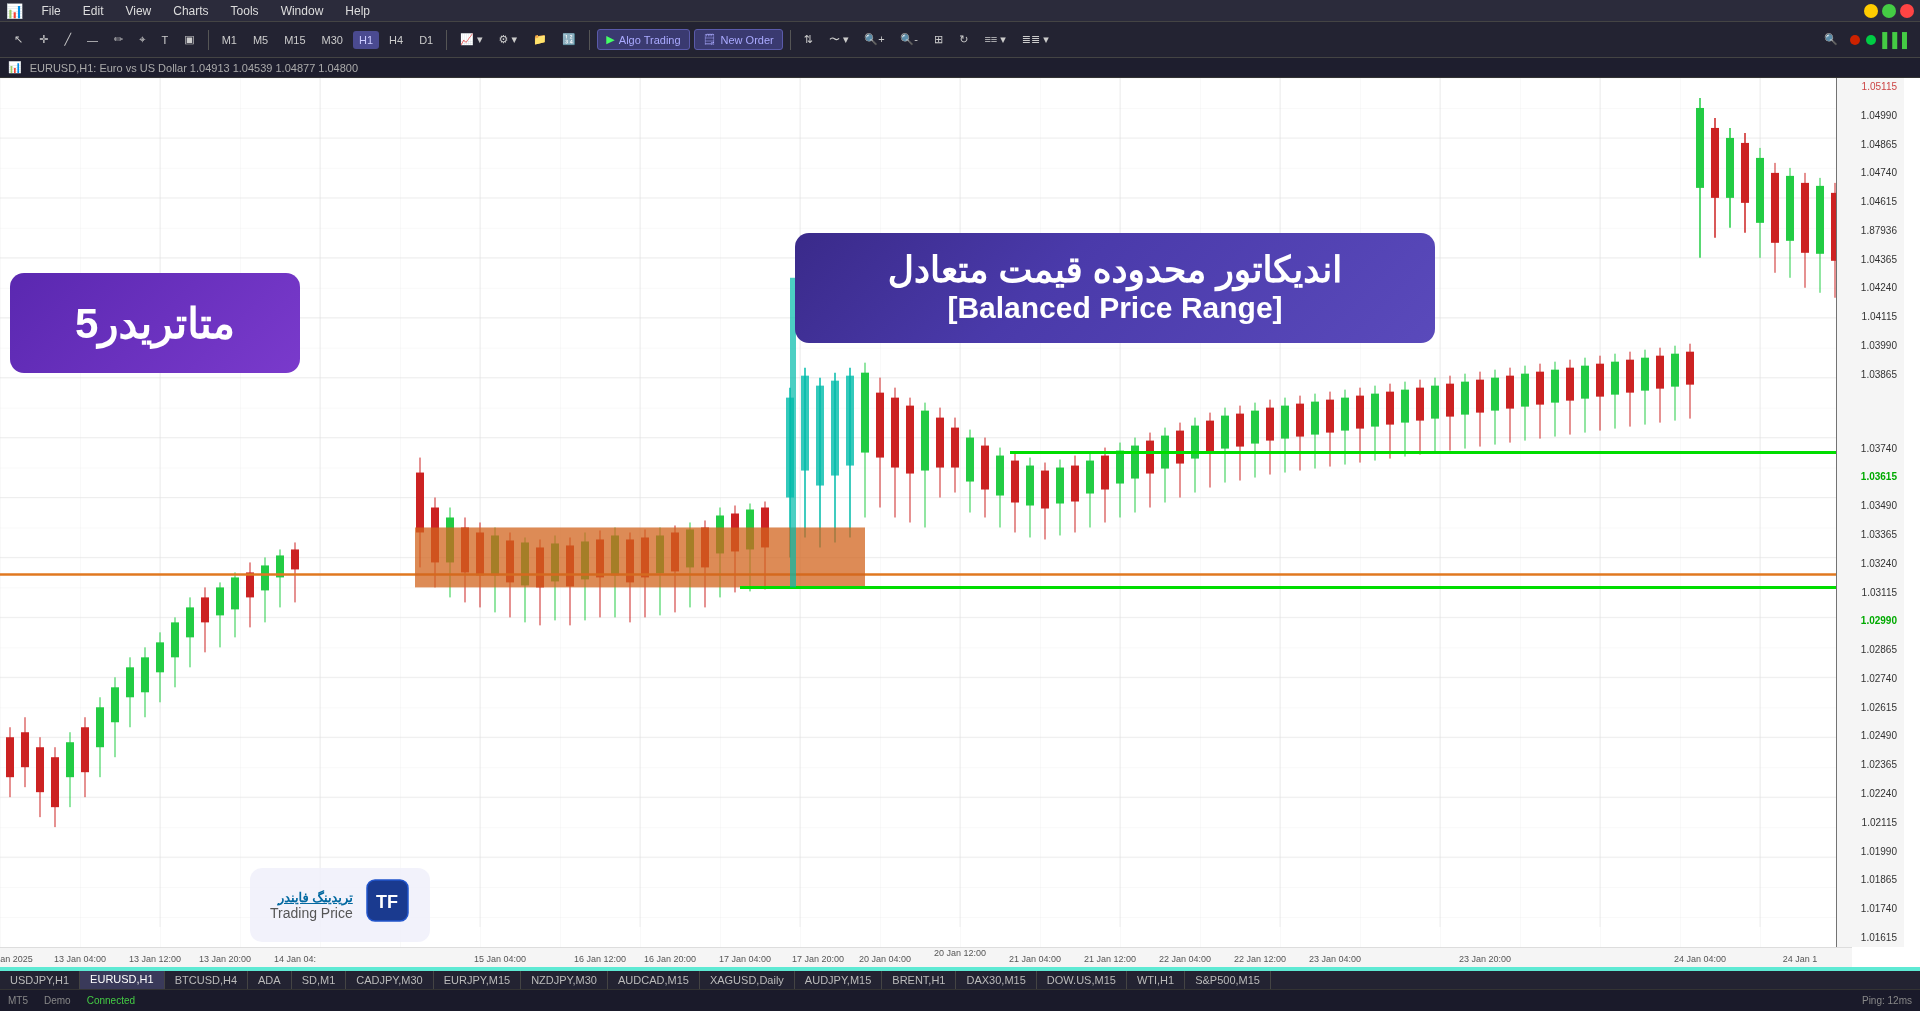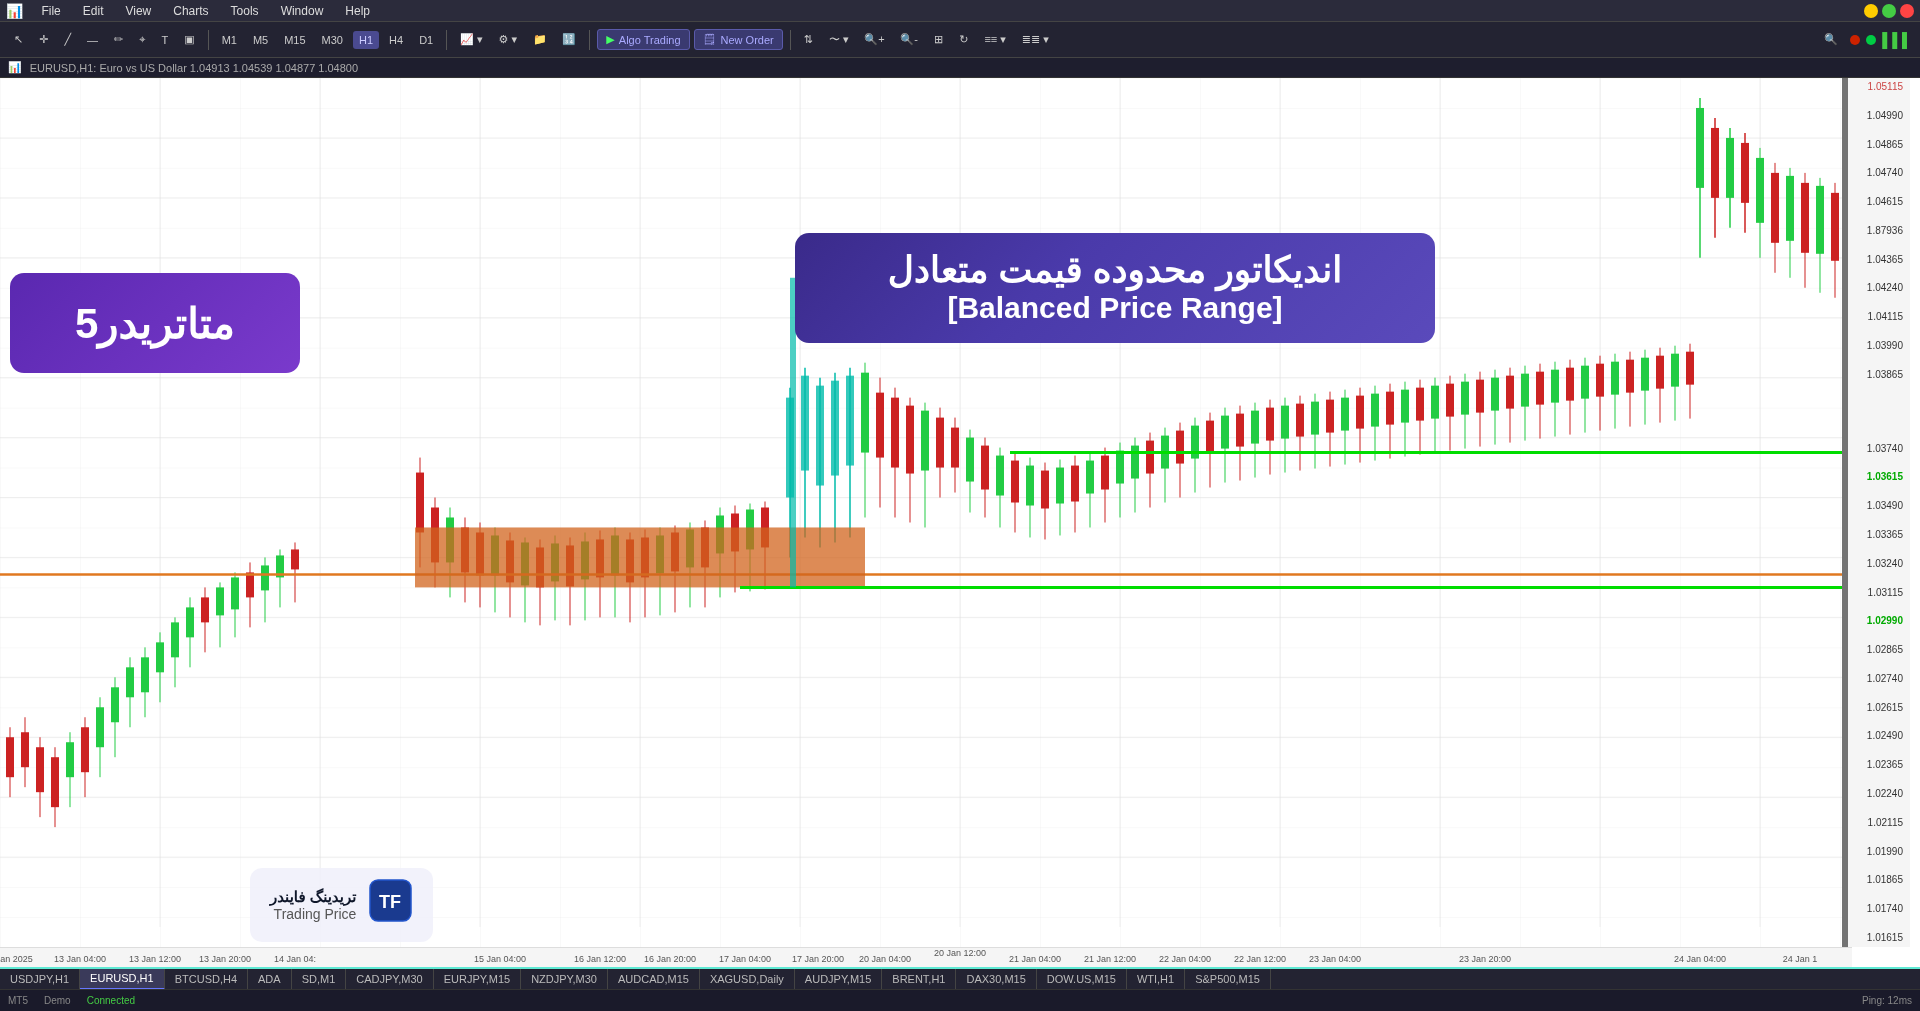--- a/index.html
+++ b/index.html
@@ -201,23 +201,24 @@
       gap: 12px;
       background: rgba(240,240,250,0.85);
       border-radius: 12px;
       padding: 10px 20px;
     }
     .watermark-text {
       text-align: right;
       direction: rtl;
     }
     .watermark-text-fa {
-      font-size: 15px;
-      color: #0f172a;
+      font-size: 13px;
+      color: #0369a1;
       font-weight: 600;
+      text-decoration: underline;
     }
     .watermark-text-en {
       font-size: 14px;
       color: #555;
     }
     .watermark-icon {
       font-size: 36px;
       color: #2266cc;
     }
 
@@ -662,21 +663,21 @@
 
     <rect x="415" y="450" width="450" height="60" fill="rgba(210,100,30,0.75)"></rect>
 
     <line x1="740" y1="510" x2="1852" y2="510" stroke="#00dd00" stroke-width="3"></line>
 
     <line x1="1010" y1="375" x2="1852" y2="375" stroke="#00dd00" stroke-width="3"></line>
 
     <rect x="790" y="200" width="6" height="310" fill="#00bbaa" opacity="0.7"></rect>
   </svg>
 
-  <div class="price-scale" style="position:absolute;right:10px;top:0;width:68px;height:calc(100% - 20px);background:#f5f5f5;border-left:6px solid #737373;">
+  <div class="price-scale" style="position:absolute;right:16px;top:0;width:68px;height:calc(100% - 20px);background:#f5f5f5;border-left:1px solid #737373;">
     <div class="price-label" style="color:#cc4444;font-size:10px;text-align:right;padding-right:3px;">1.05115</div>
     <div class="price-label" style="font-size:10px;text-align:right;padding-right:3px;">1.04990</div>
     <div class="price-label" style="font-size:10px;text-align:right;padding-right:3px;">1.04865</div>
     <div class="price-label" style="font-size:10px;text-align:right;padding-right:3px;">1.04740</div>
     <div class="price-label" style="font-size:10px;text-align:right;padding-right:3px;">1.04615</div>
     <div class="price-label" style="font-size:10px;text-align:right;padding-right:3px;">1.87936</div>
     <div class="price-label" style="font-size:10px;text-align:right;padding-right:3px;">1.04365</div>
     <div class="price-label" style="font-size:10px;text-align:right;padding-right:3px;">1.04240</div>
     <div class="price-label" style="font-size:10px;text-align:right;padding-right:3px;">1.04115</div>
     <div class="price-label" style="font-size:10px;text-align:right;padding-right:3px;">1.03990</div>
@@ -742,21 +743,21 @@
       
       <svg width="45" height="45" viewBox="0 0 45 45">
         <rect x="2" y="2" width="41" height="41" rx="8" fill="#1a3a8f" stroke="#2255cc" stroke-width="1.5"></rect>
         <text x="22" y="30" font-size="18" font-weight="bold" fill="white" text-anchor="middle" font-family="Arial">TF</text>
       </svg>
     </div>
   </div>
 
 </div>
 
-<div id="bottom-tabs" style="position:absolute;bottom:22px;left:0;width:100%;height:22px;background:#232332;display:flex;align-items:center;border-top:2px solid #5eead4;overflow:hidden;">
+<div id="bottom-tabs" style="position:absolute;bottom:22px;left:0;width:100%;height:22px;background:#232332;display:flex;align-items:center;border-top:4px solid #5eead4;overflow:hidden;">
   <div class="tab-item">USDJPY,H1</div>
   <div class="tab-item active">EURUSD,H1</div>
   <div class="tab-item">BTCUSD,H4</div>
   <div class="tab-item">ADA</div>
   <div class="tab-item">SD,M1</div>
   <div class="tab-item">CADJPY,M30</div>
   <div class="tab-item">EURJPY,M15</div>
   <div class="tab-item">NZDJPY,M30</div>
   <div class="tab-item">AUDCAD,M15</div>
   <div class="tab-item">XAGUSD,Daily</div>

